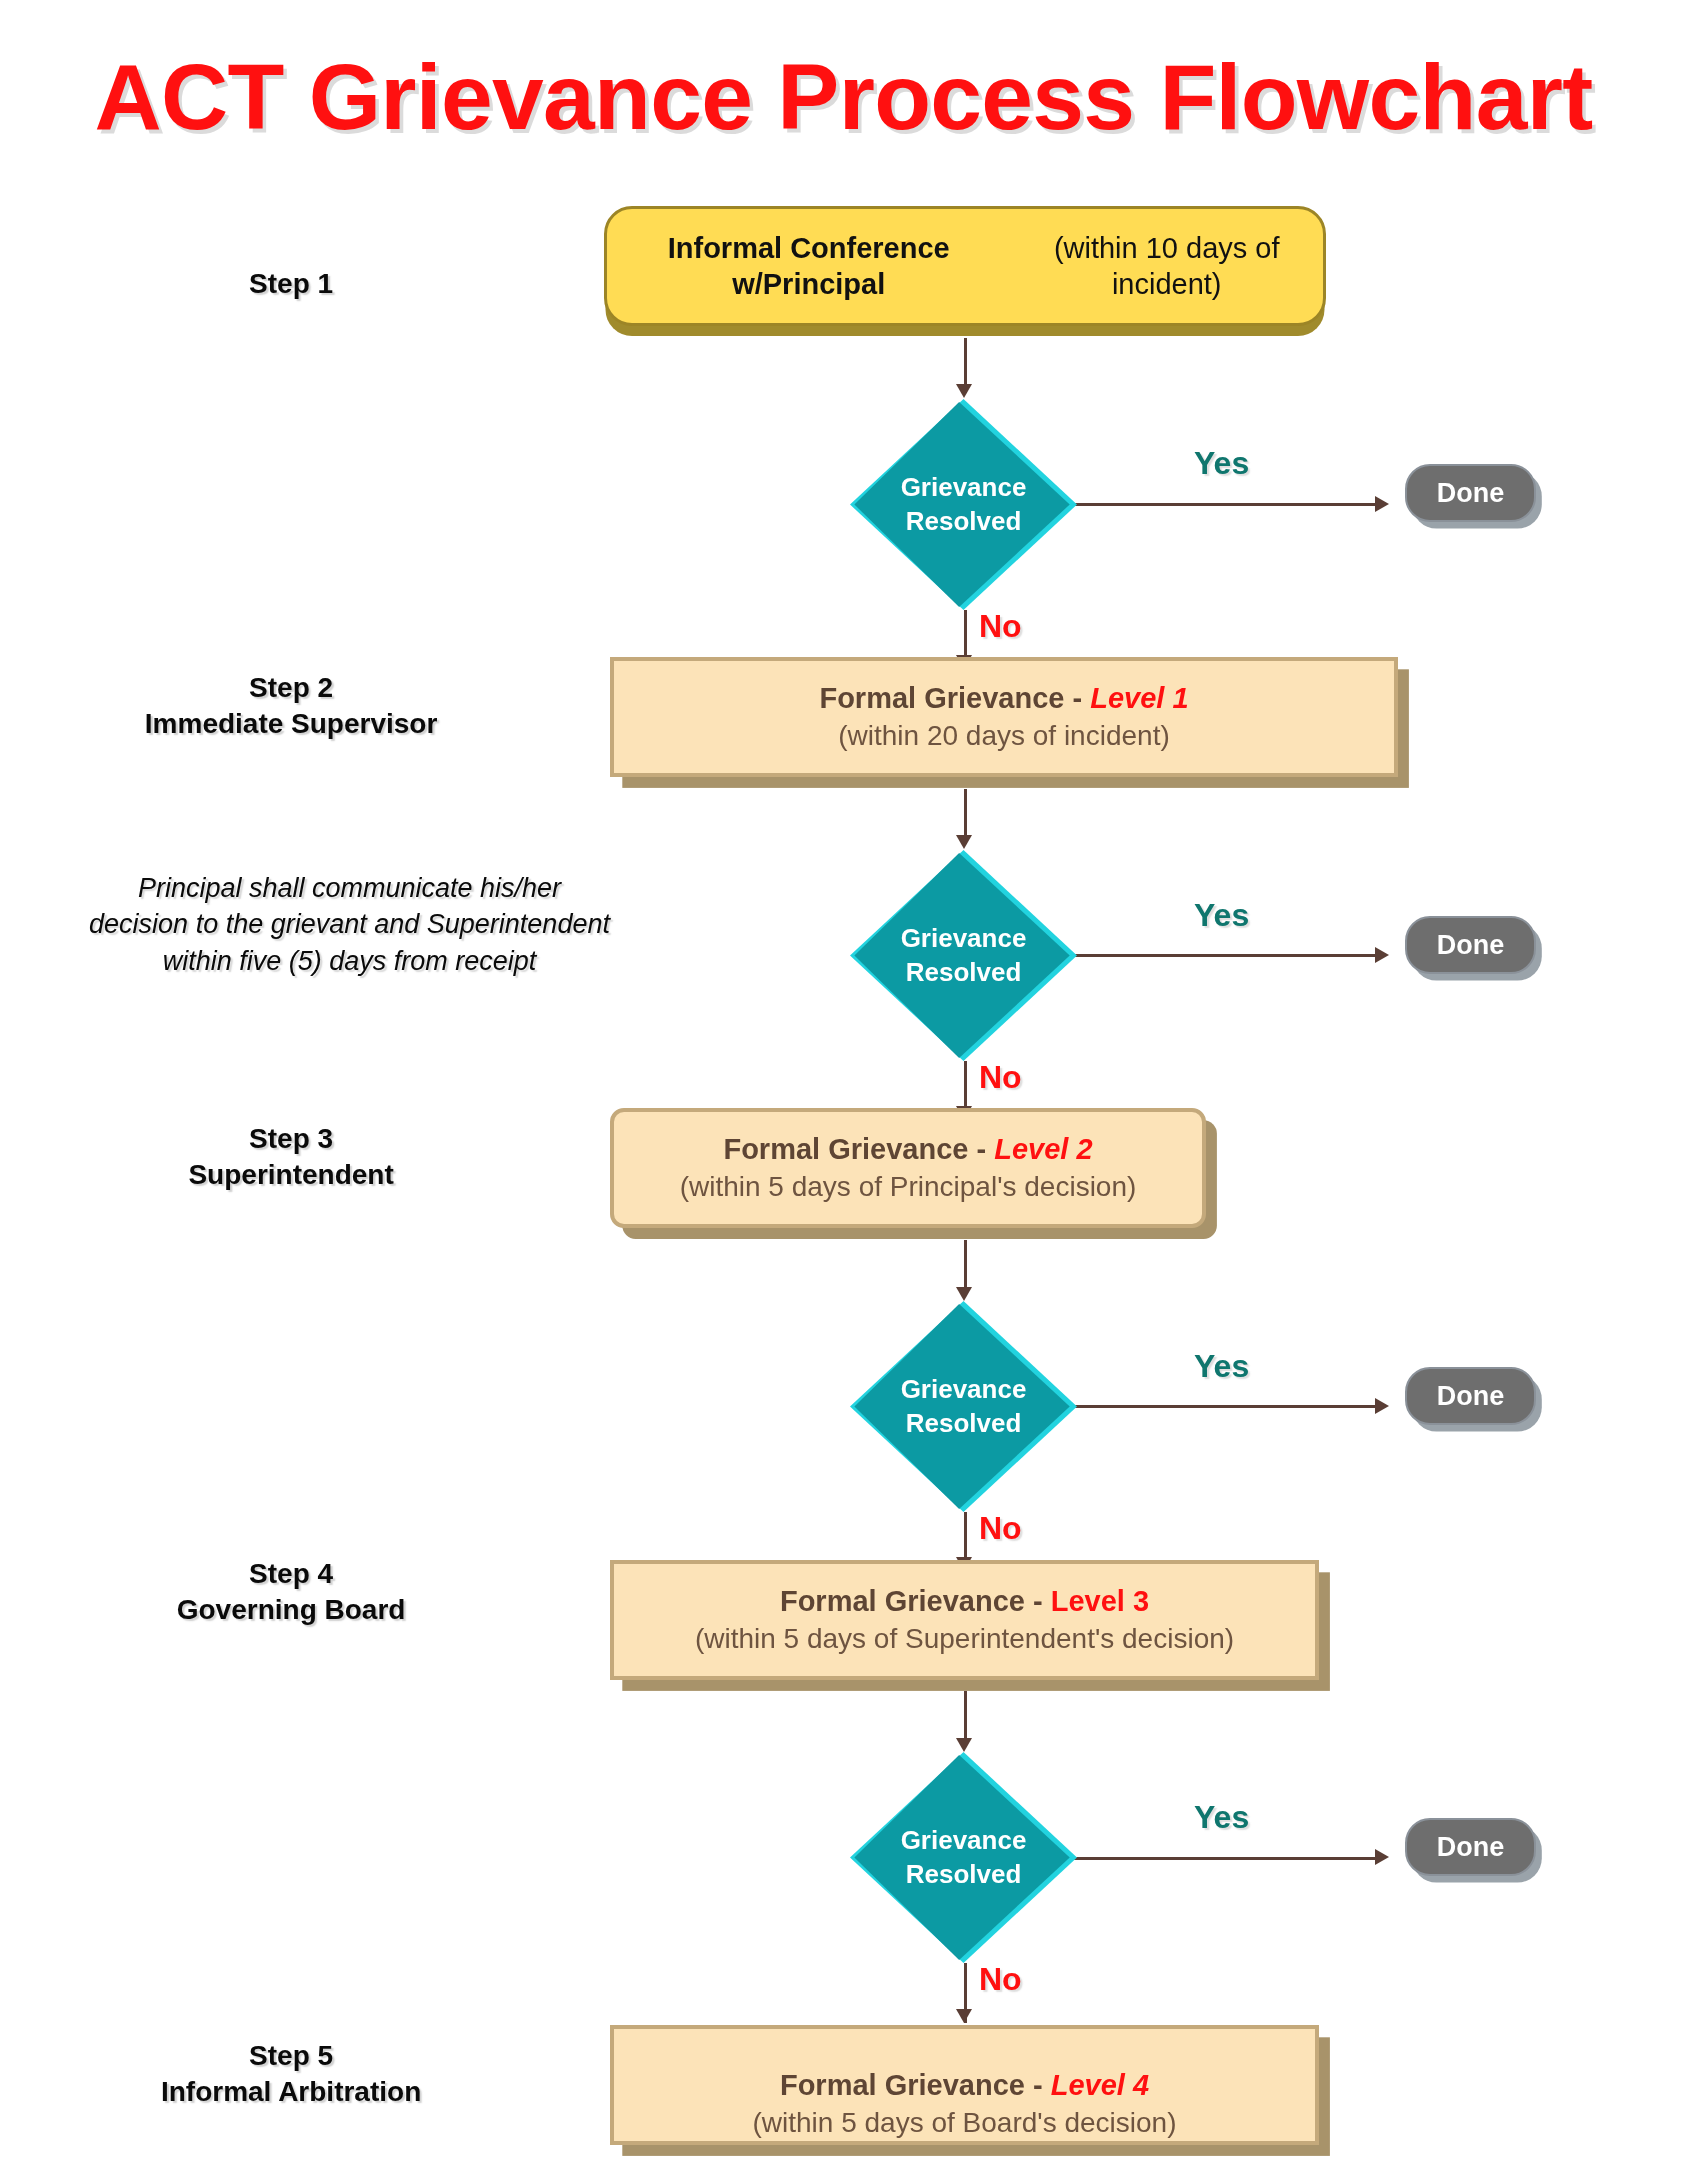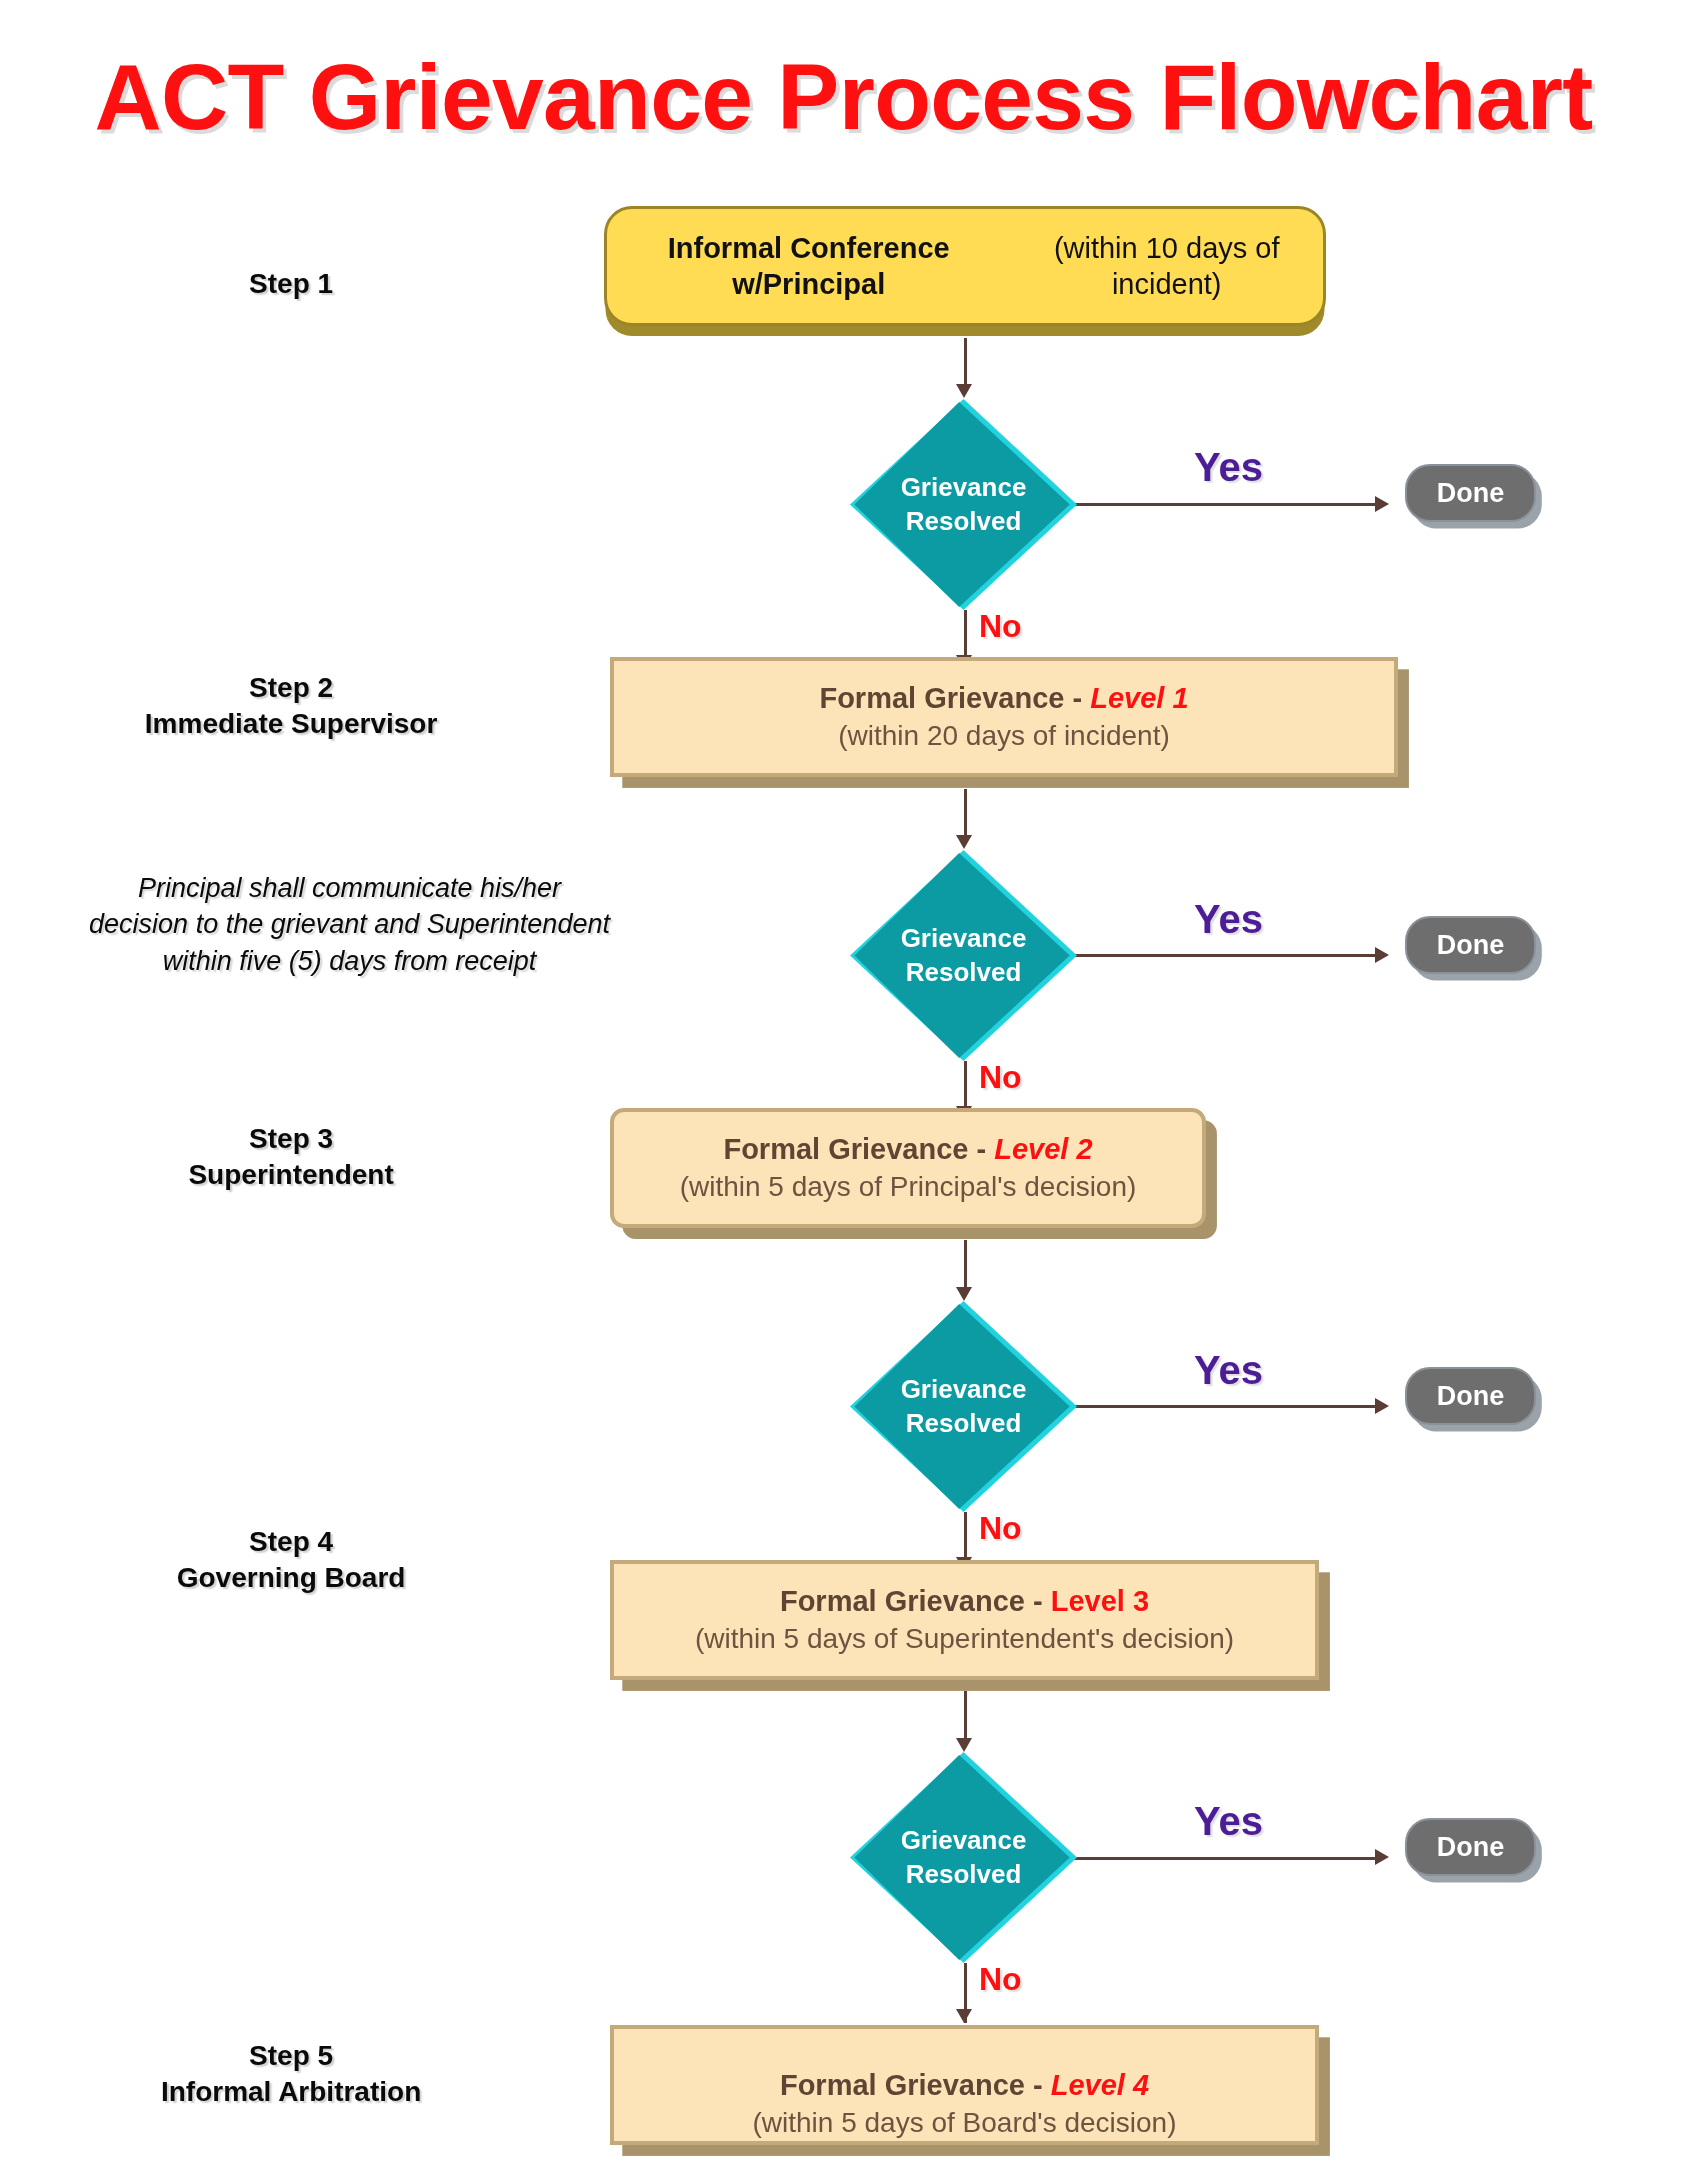--- a/index.html
+++ b/index.html
@@ -187,23 +187,23 @@
     height: 0;
     border-top: 8.7px solid transparent;
     border-bottom: 8.7px solid transparent;
     border-left: 14.6px solid #5A3E35;
     z-index: 3;
   }
 
   
   .yes-label {
     position: absolute;
-    font-size: 40px;
-    font-weight: bold;
-    color: #4c1d95;
+    font-size: 32px;
+    font-weight: bold;
+    color: #0f766e;
     text-shadow: 2.2px 2.2px 1.5px rgba(170,170,170,0.40);
     z-index: 5;
     text-align: center;
   }
   .no-label {
     position: absolute;
     font-size: 32px;
     font-weight: bold;
     color: #FF1010;
     text-shadow: 2.2px 2.2px 1.5px rgba(170,170,170,0.40);
@@ -320,21 +320,21 @@
   <div class="arrow-right" style="left:1375px; top:1398px;"></div>
   <div class="yes-label" style="left:1194px; top:1348px;">Yes</div>
   <div class="done-pill" style="left:1405px; top:1367px; width:131px; height:58px;">
     <span>Done</span>
   </div>
 
   <div class="vline" style="left:964px; top:1512px; height:60px;"></div>
   <div class="arrow-down" style="left:956px; top:1557px;"></div>
   <div class="no-label" style="left:979px; top:1510px;">No</div>
 
-  <div class="step-label" style="left:14.6px; top:1524px;">
+  <div class="step-label" style="left:14.6px; top:1556px;">
     <div>Step 4</div>
     <div>Governing Board</div>
   </div>
 
   <div class="peach-box" style="left:610px; top:1560px; width:709px; height:120px;">
     <div class="line1"><span>Formal Grievance - </span><span class="lvl">Level 3</span></div>
     <div class="line2">(within 5 days of Superintendent's decision)</div>
   </div>
 
   <div class="vline" style="left:964px; top:1691px; height:55px;"></div>

